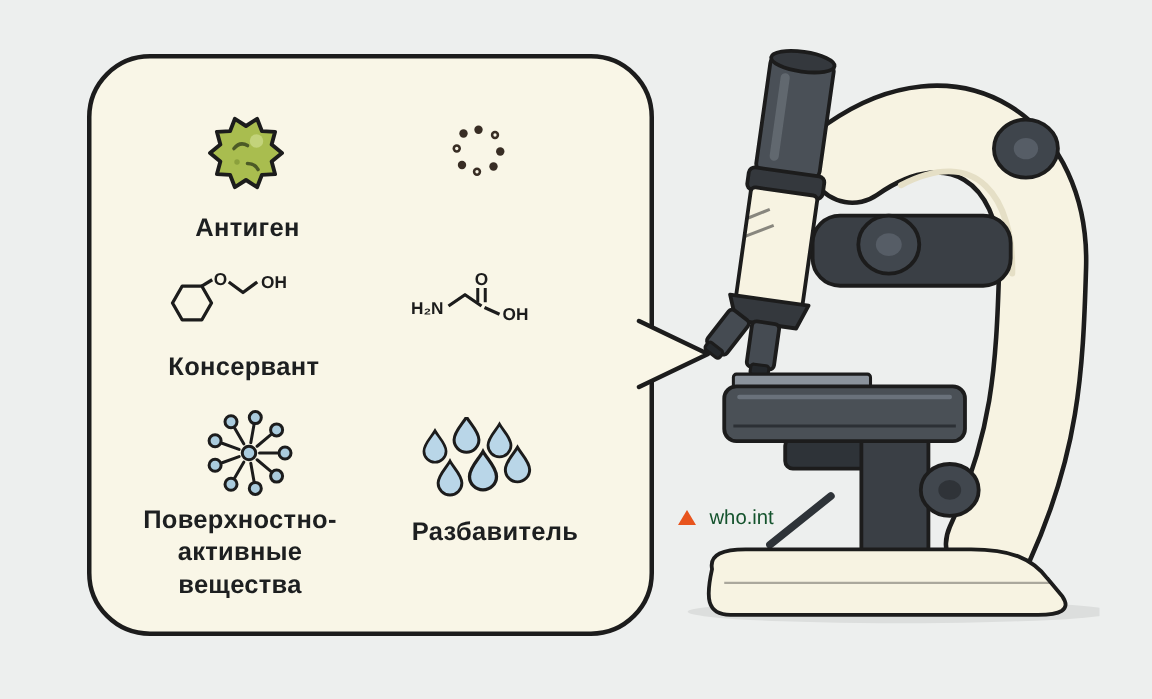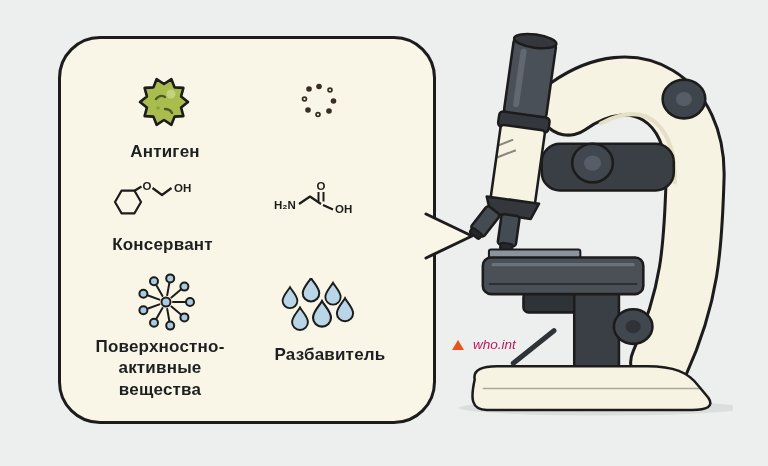--- a/index.html
+++ b/index.html
@@ -42,23 +42,22 @@
     align-items:center;
     gap:9px;
   }
   .attribution .tri{
     width:0;height:0;
     border-left:6px solid transparent;
     border-right:6px solid transparent;
     border-bottom:10px solid #e8541d;
   }
   .attribution .src{
-    font-style:italic;
     font-size:13.5px;
-    color:#be185d;
+    color:#14532d;
   }
   svg text{
     font-family:"Liberation Sans", sans-serif;
     font-weight:700;
     fill:#1c1c1c;
   }
 </style>
 </head>
 <body>
 

